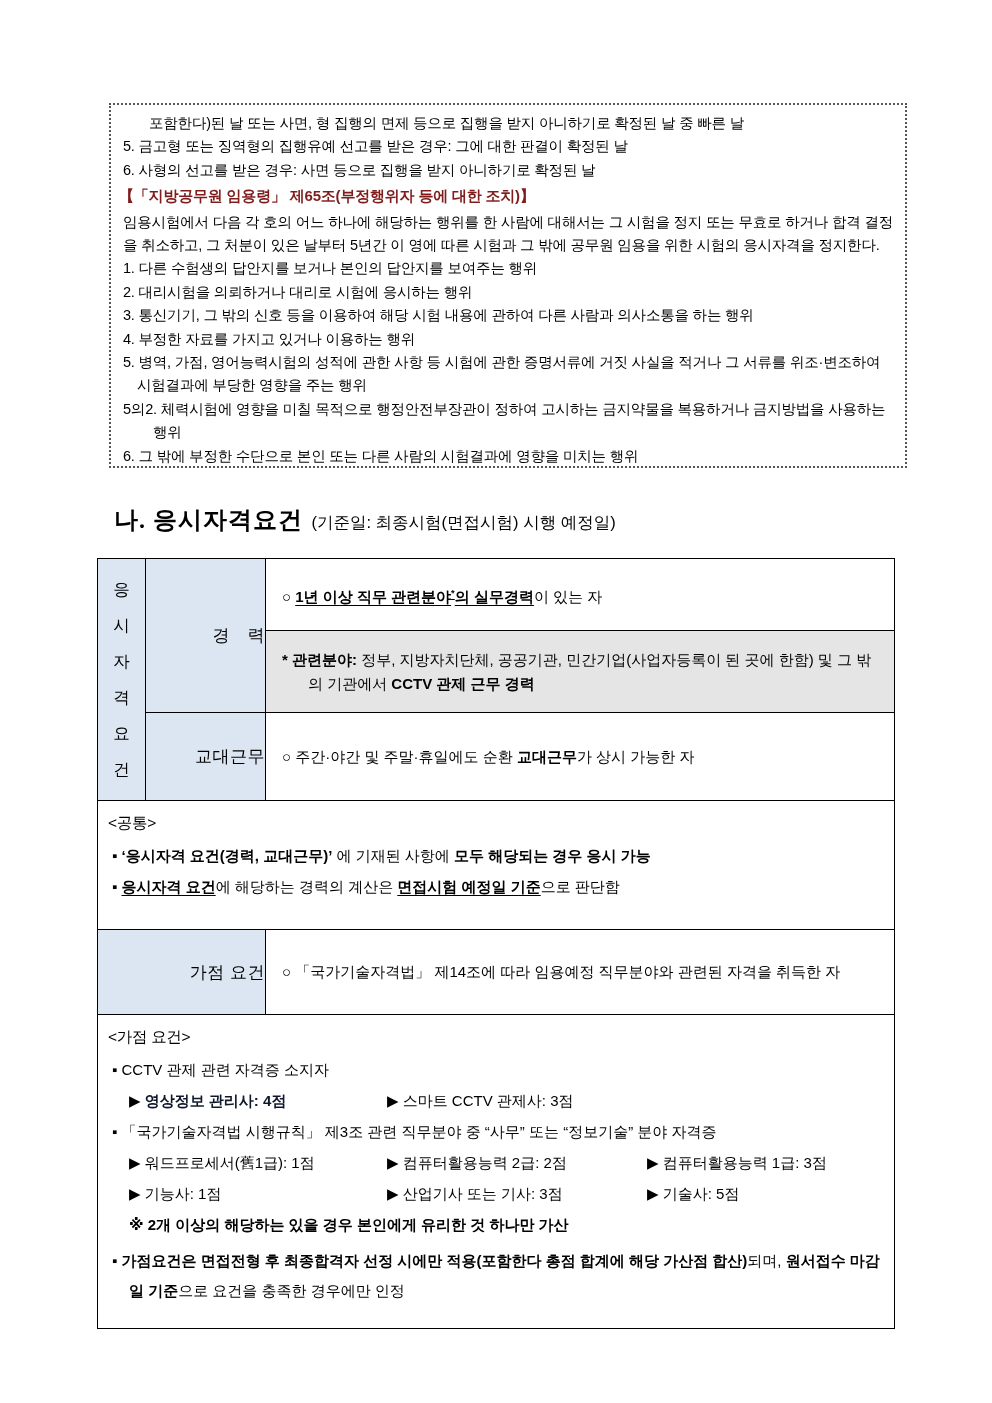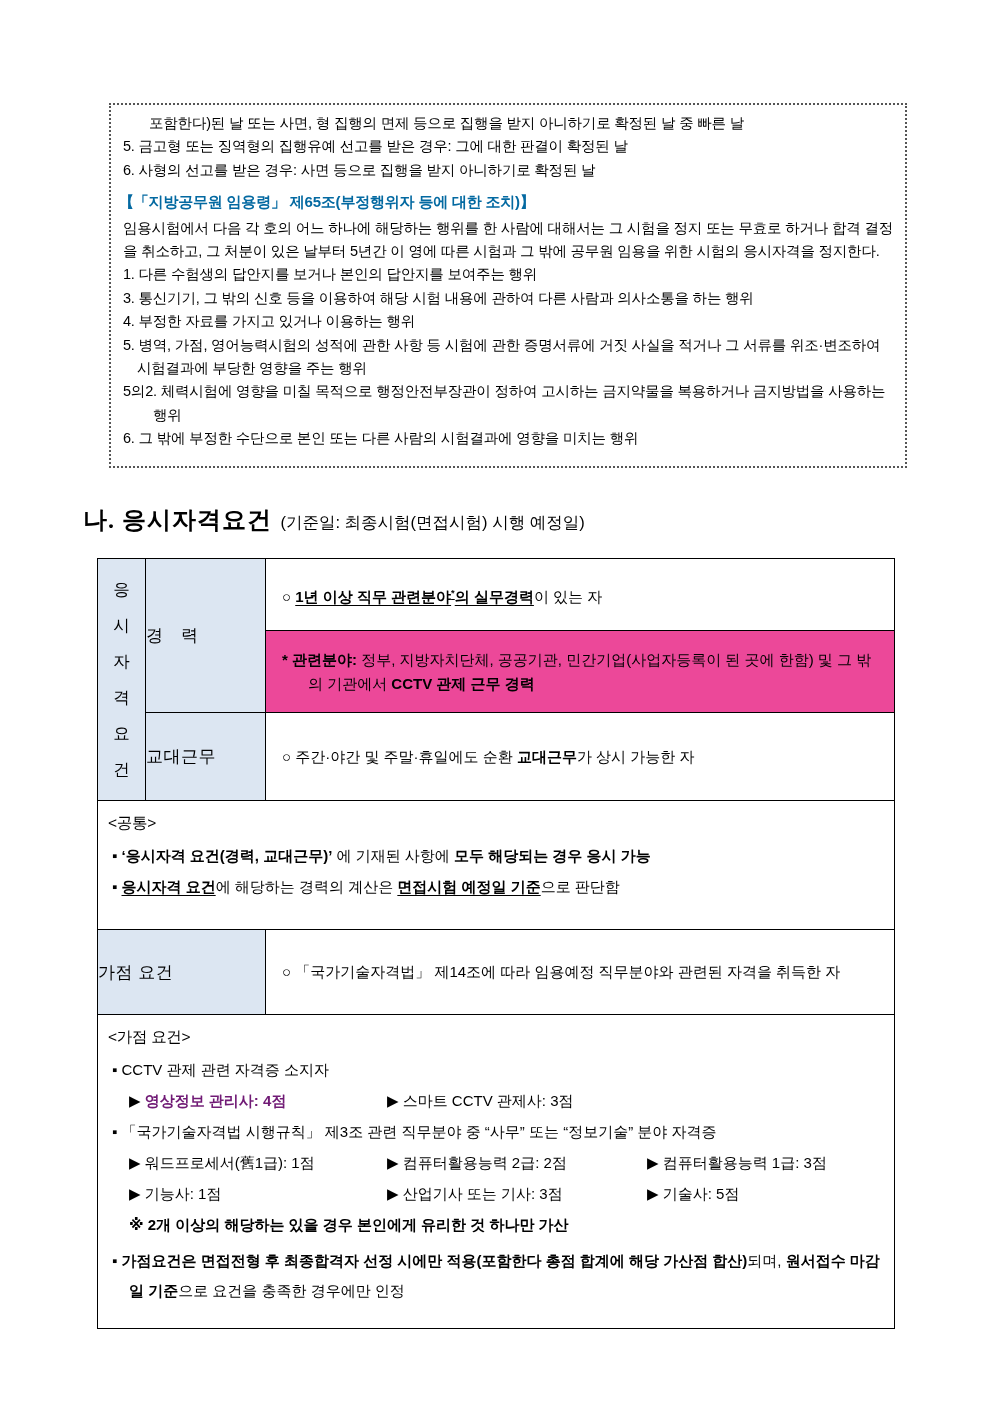--- a/index.html
+++ b/index.html
@@ -14,40 +14,40 @@
   .sup { vertical-align:super; font-size:0.62em; }
 
   
   .law-box {
     position:absolute; left:109px; top:103px; width:798px; height:365px;
     border:2px dotted #555; padding:7px 12px 6px 12px;
     font-size:14.5px; line-height:23.4px; letter-spacing:-0.2px;
   }
   .pre-line { white-space:nowrap; }
   .pre-line.indent1 { padding-left:26px; }
-  .law-title { font-weight:bold; color:#0369a1; font-size:15px; margin:8px 0 3px -4px; white-space:nowrap; }
+  .law-title { font-weight:bold; color:#7f1d1d; font-size:15px; margin:2px 0 3px -4px; white-space:nowrap; }
   .law-intro { text-align:justify; }
   .law-item { }
   .hang14 { padding-left:14px; text-indent:-14px; }
   .hang30 { padding-left:30px; text-indent:-30px; }
 
   
-  .section-heading { position:absolute; left:83px; top:504px; width:798px; white-space:nowrap; }
+  .section-heading { position:absolute; left:114px; top:504px; width:798px; white-space:nowrap; }
   .sec-title { font-family:"Liberation Serif","DejaVu Serif",serif; font-weight:bold; font-size:24px; letter-spacing:1px; }
   .sec-sub { font-size:16.5px; margin-left:4px; }
 
   
   .main-table {
     position:absolute; left:97px; top:558px; width:798px;
     border-collapse:collapse; table-layout:fixed;
   }
   .main-table td { border:1.4px solid #000; vertical-align:middle; }
   .blue { background:#dce6f2; }
-  .yellow { background:#ec4899; }
-  .label { text-align:left; font-size:17px; letter-spacing:0.5px; }
+  .yellow { background:#e5e5e5; }
+  .label { text-align:right; font-size:17px; letter-spacing:0.5px; }
   .vert-cell > div { text-align:center; font-size:16.5px; }
   .vert-wrap { display:flex; flex-direction:column; align-items:center; justify-content:center; gap:14px; height:100%; }
   .content-cell { padding:6px 10px 6px 16px; font-size:15px; line-height:24px;margin-left:44px; }
   .hang26 { padding-left:26px; text-indent:-26px; display:block; }
   .full-cell { padding:10px 10px 22px 10px; font-size:15px; vertical-align:top; }
   .cell-title { font-size:15.5px; margin:2px 0 11px 0; letter-spacing:-0.3px; }
   .bullet-line { margin:0 0 10px 4px; padding-left:17px; text-indent:-17px; line-height:21px; }
   .tri-grid { display:flex; margin:0 0 10px 21px; line-height:21px; }
   .tri-grid > span:nth-child(1) { width:258px; flex:none; }
   .tri-grid > span:nth-child(2) { width:260px; flex:none; }
@@ -60,20 +60,21 @@
 
 <div class="page">
 
   <div class="law-box">
     <div class="pre-line indent1">포함한다)된 날 또는 사면, 형 집행의 면제 등으로 집행을 받지 아니하기로 확정된 날 중 빠른 날</div>
     <div class="pre-line">5. 금고형 또는 징역형의 집행유예 선고를 받은 경우: 그에 대한 판결이 확정된 날</div>
     <div class="pre-line">6. 사형의 선고를 받은 경우: 사면 등으로 집행을 받지 아니하기로 확정된 날</div>
     <div class="law-title">【「지방공무원 임용령」 제65조(부정행위자 등에 대한 조치)】</div>
     <div class="law-intro">임용시험에서 다음 각 호의 어느 하나에 해당하는 행위를 한 사람에 대해서는 그 시험을 정지 또는 무효로 하거나 합격 결정을 취소하고, 그 처분이 있은 날부터 5년간 이 영에 따른 시험과 그 밖에 공무원 임용을 위한 시험의 응시자격을 정지한다.</div>
     <div class="law-item">1. 다른 수험생의 답안지를 보거나 본인의 답안지를 보여주는 행위</div>
+    <div class="law-item">2. 대리시험을 의뢰하거나 대리로 시험에 응시하는 행위</div>
     <div class="law-item">3. 통신기기, 그 밖의 신호 등을 이용하여 해당 시험 내용에 관하여 다른 사람과 의사소통을 하는 행위</div>
     <div class="law-item">4. 부정한 자료를 가지고 있거나 이용하는 행위</div>
     <div class="law-item hang14">5. 병역, 가점, 영어능력시험의 성적에 관한 사항 등 시험에 관한 증명서류에 거짓 사실을 적거나 그 서류를 위조·변조하여 시험결과에 부당한 영향을 주는 행위</div>
     <div class="law-item hang30">5의2. 체력시험에 영향을 미칠 목적으로 행정안전부장관이 정하여 고시하는 금지약물을 복용하거나 금지방법을 사용하는 행위</div>
     <div class="law-item">6. 그 밖에 부정한 수단으로 본인 또는 다른 사람의 시험결과에 영향을 미치는 행위</div>
   </div>
 
   <div class="section-heading">
     <span class="sec-title">나. 응시자격요건</span>
     <span class="sec-sub">(기준일: 최종시험(면접시험) 시행 예정일)</span>
@@ -124,21 +125,21 @@
       <td colspan="2" class="blue label">가점 요건</td>
       <td class="content-cell">
         <span class="hang26"><span>○ 「국가기술자격법」 제14조에 따라 임용예정 직무분야와 관련된 자격을 취득한 자</span></span>
       </td>
     </tr>
     <tr style="height:260px">
       <td colspan="3" class="full-cell">
         <div class="cell-title">&lt;가점 요건&gt;</div>
         <div class="bullet-line"><span>▪ CCTV 관제 관련 자격증 소지자</span></div>
         <div class="tri-grid">
-          <span><span>▶ </span><span class="b" style="color: #701a75; margin-top: 9px;">영상정보 관리사: 4점</span></span>
+          <span><span>▶ </span><span class="b" style="color: #0f172a; margin-top: 9px;">영상정보 관리사: 4점</span></span>
           <span><span>▶ 스마트 CCTV 관제사: 3점</span></span>
         </div>
         <div class="bullet-line"><span>▪ 「국가기술자격법 시행규칙」 제3조 관련 직무분야 중 “사무” 또는 “정보기술” 분야 자격증</span></div>
         <div class="tri-grid">
           <span>▶ 워드프로세서(舊1급): 1점</span>
           <span>▶ 컴퓨터활용능력 2급: 2점</span>
           <span>▶ 컴퓨터활용능력 1급: 3점</span>
         </div>
         <div class="tri-grid">
           <span>▶ 기능사: 1점</span>

